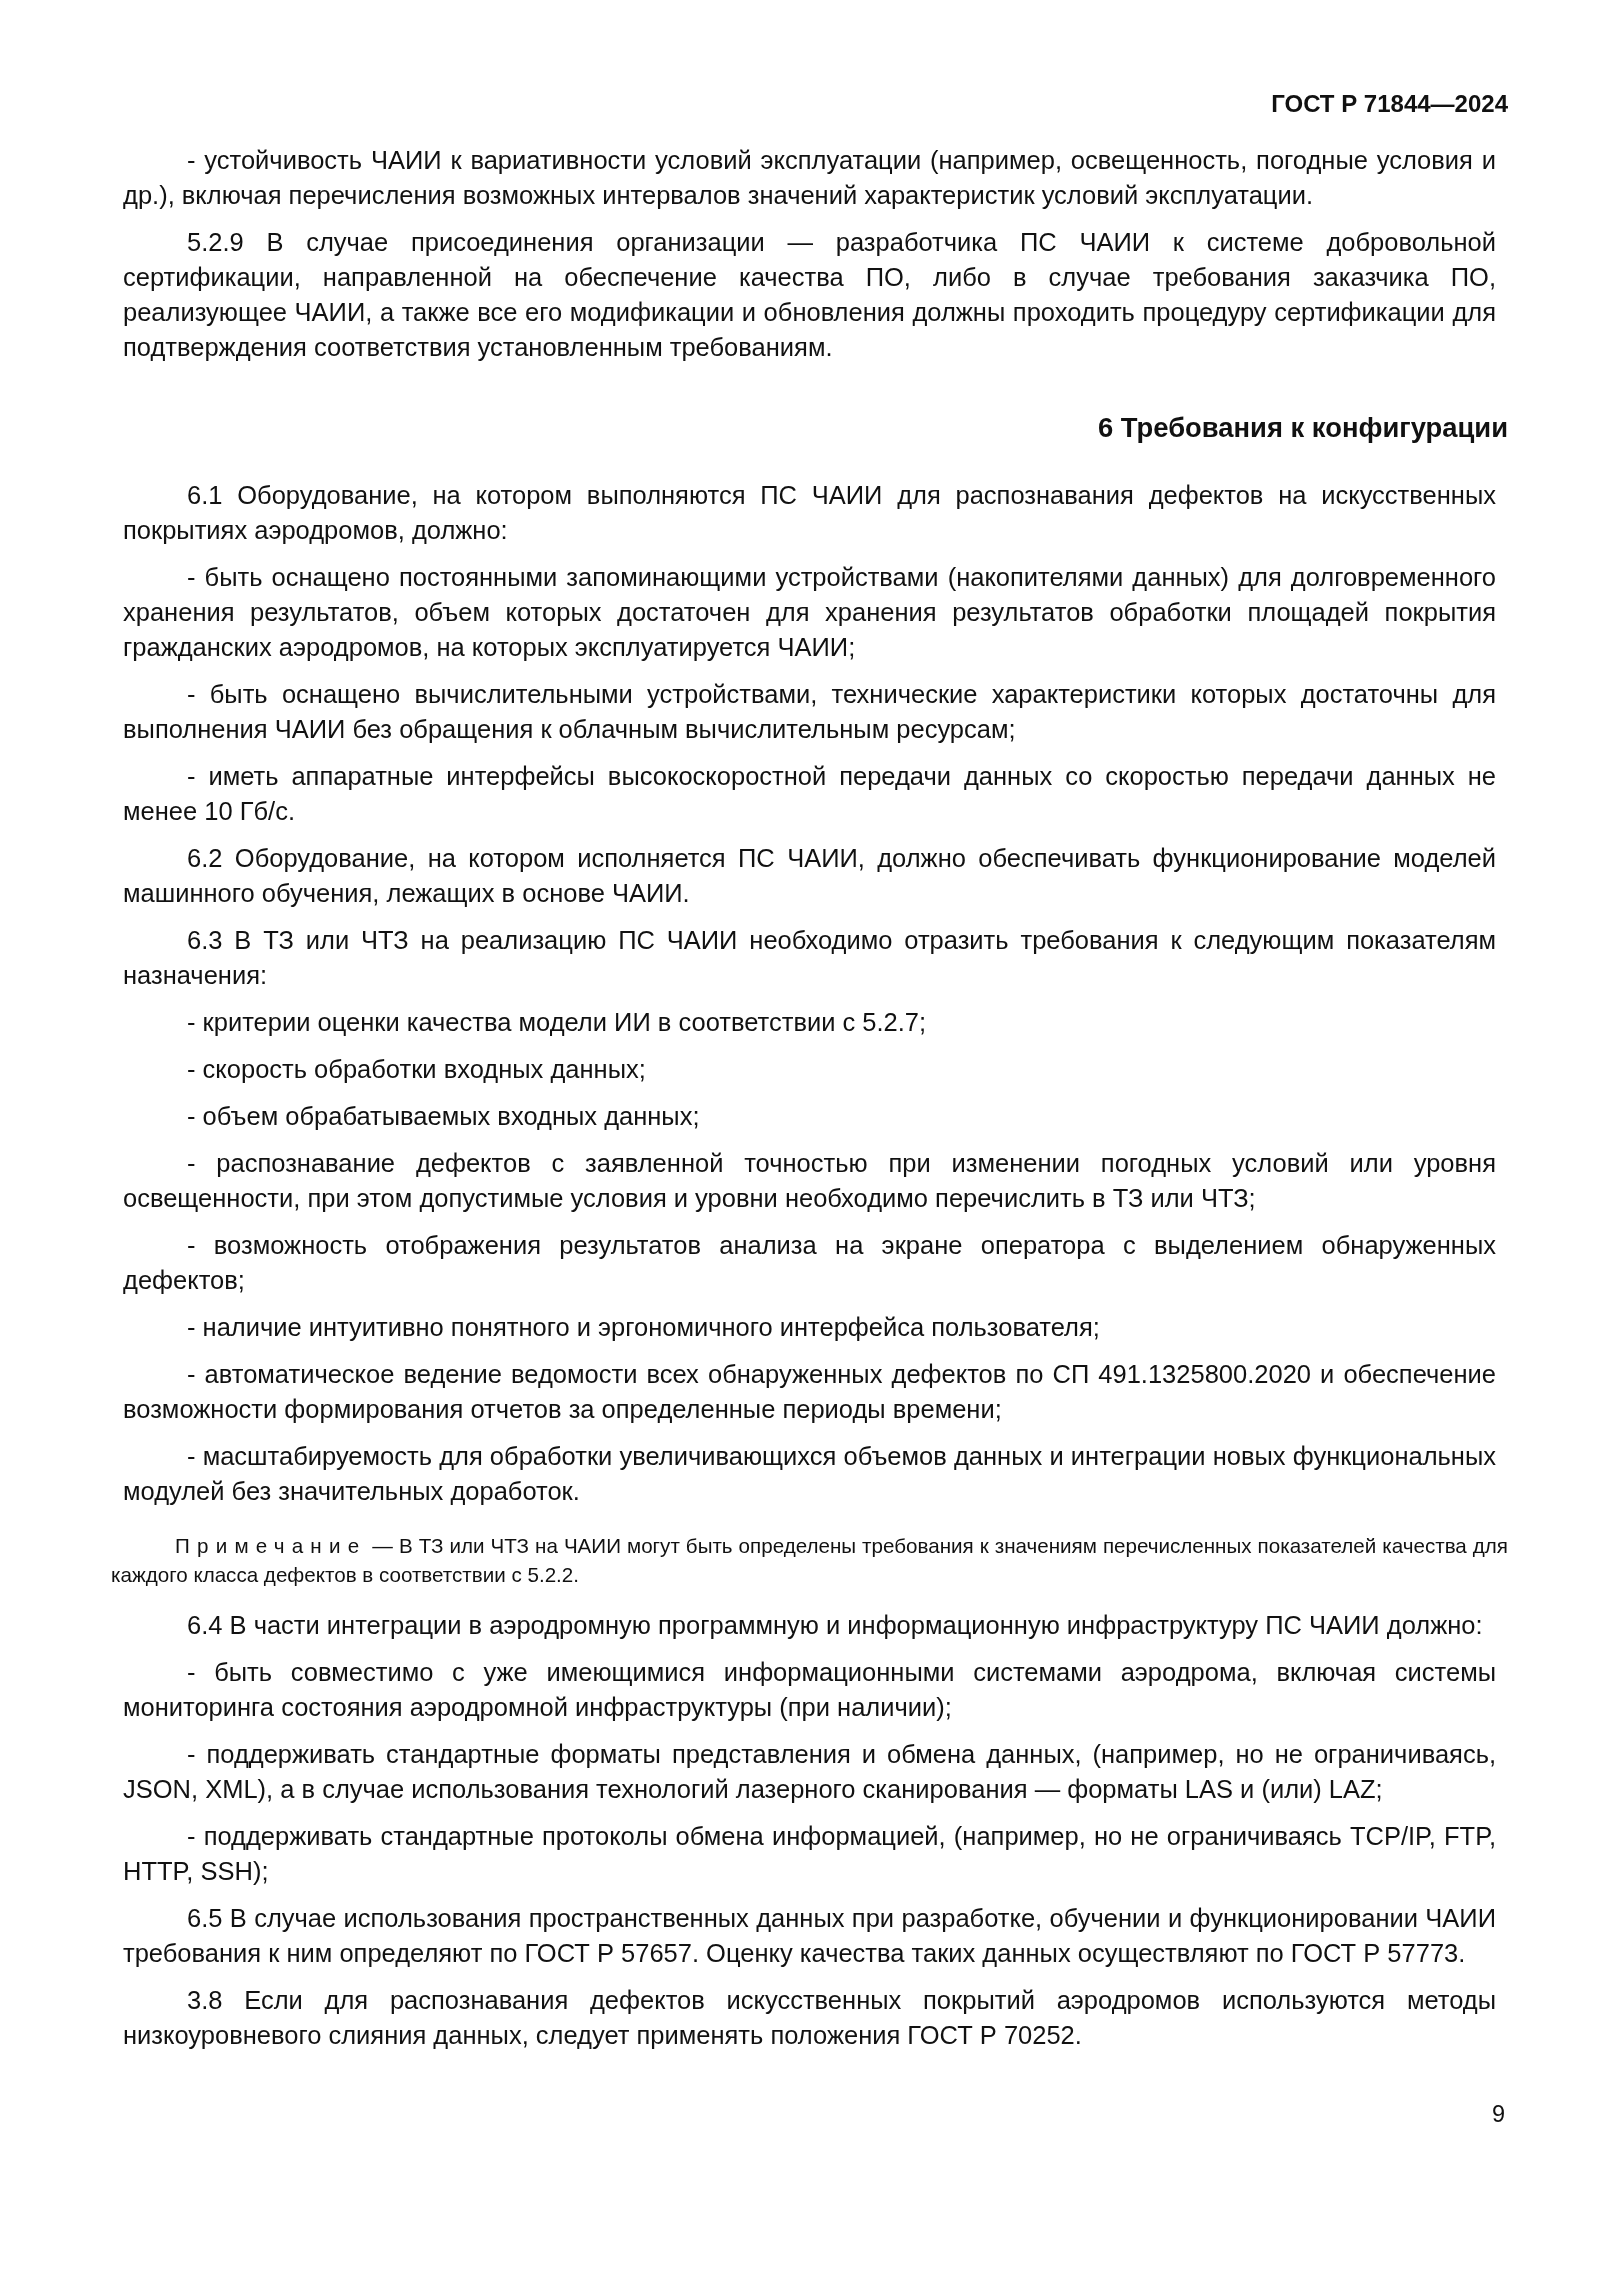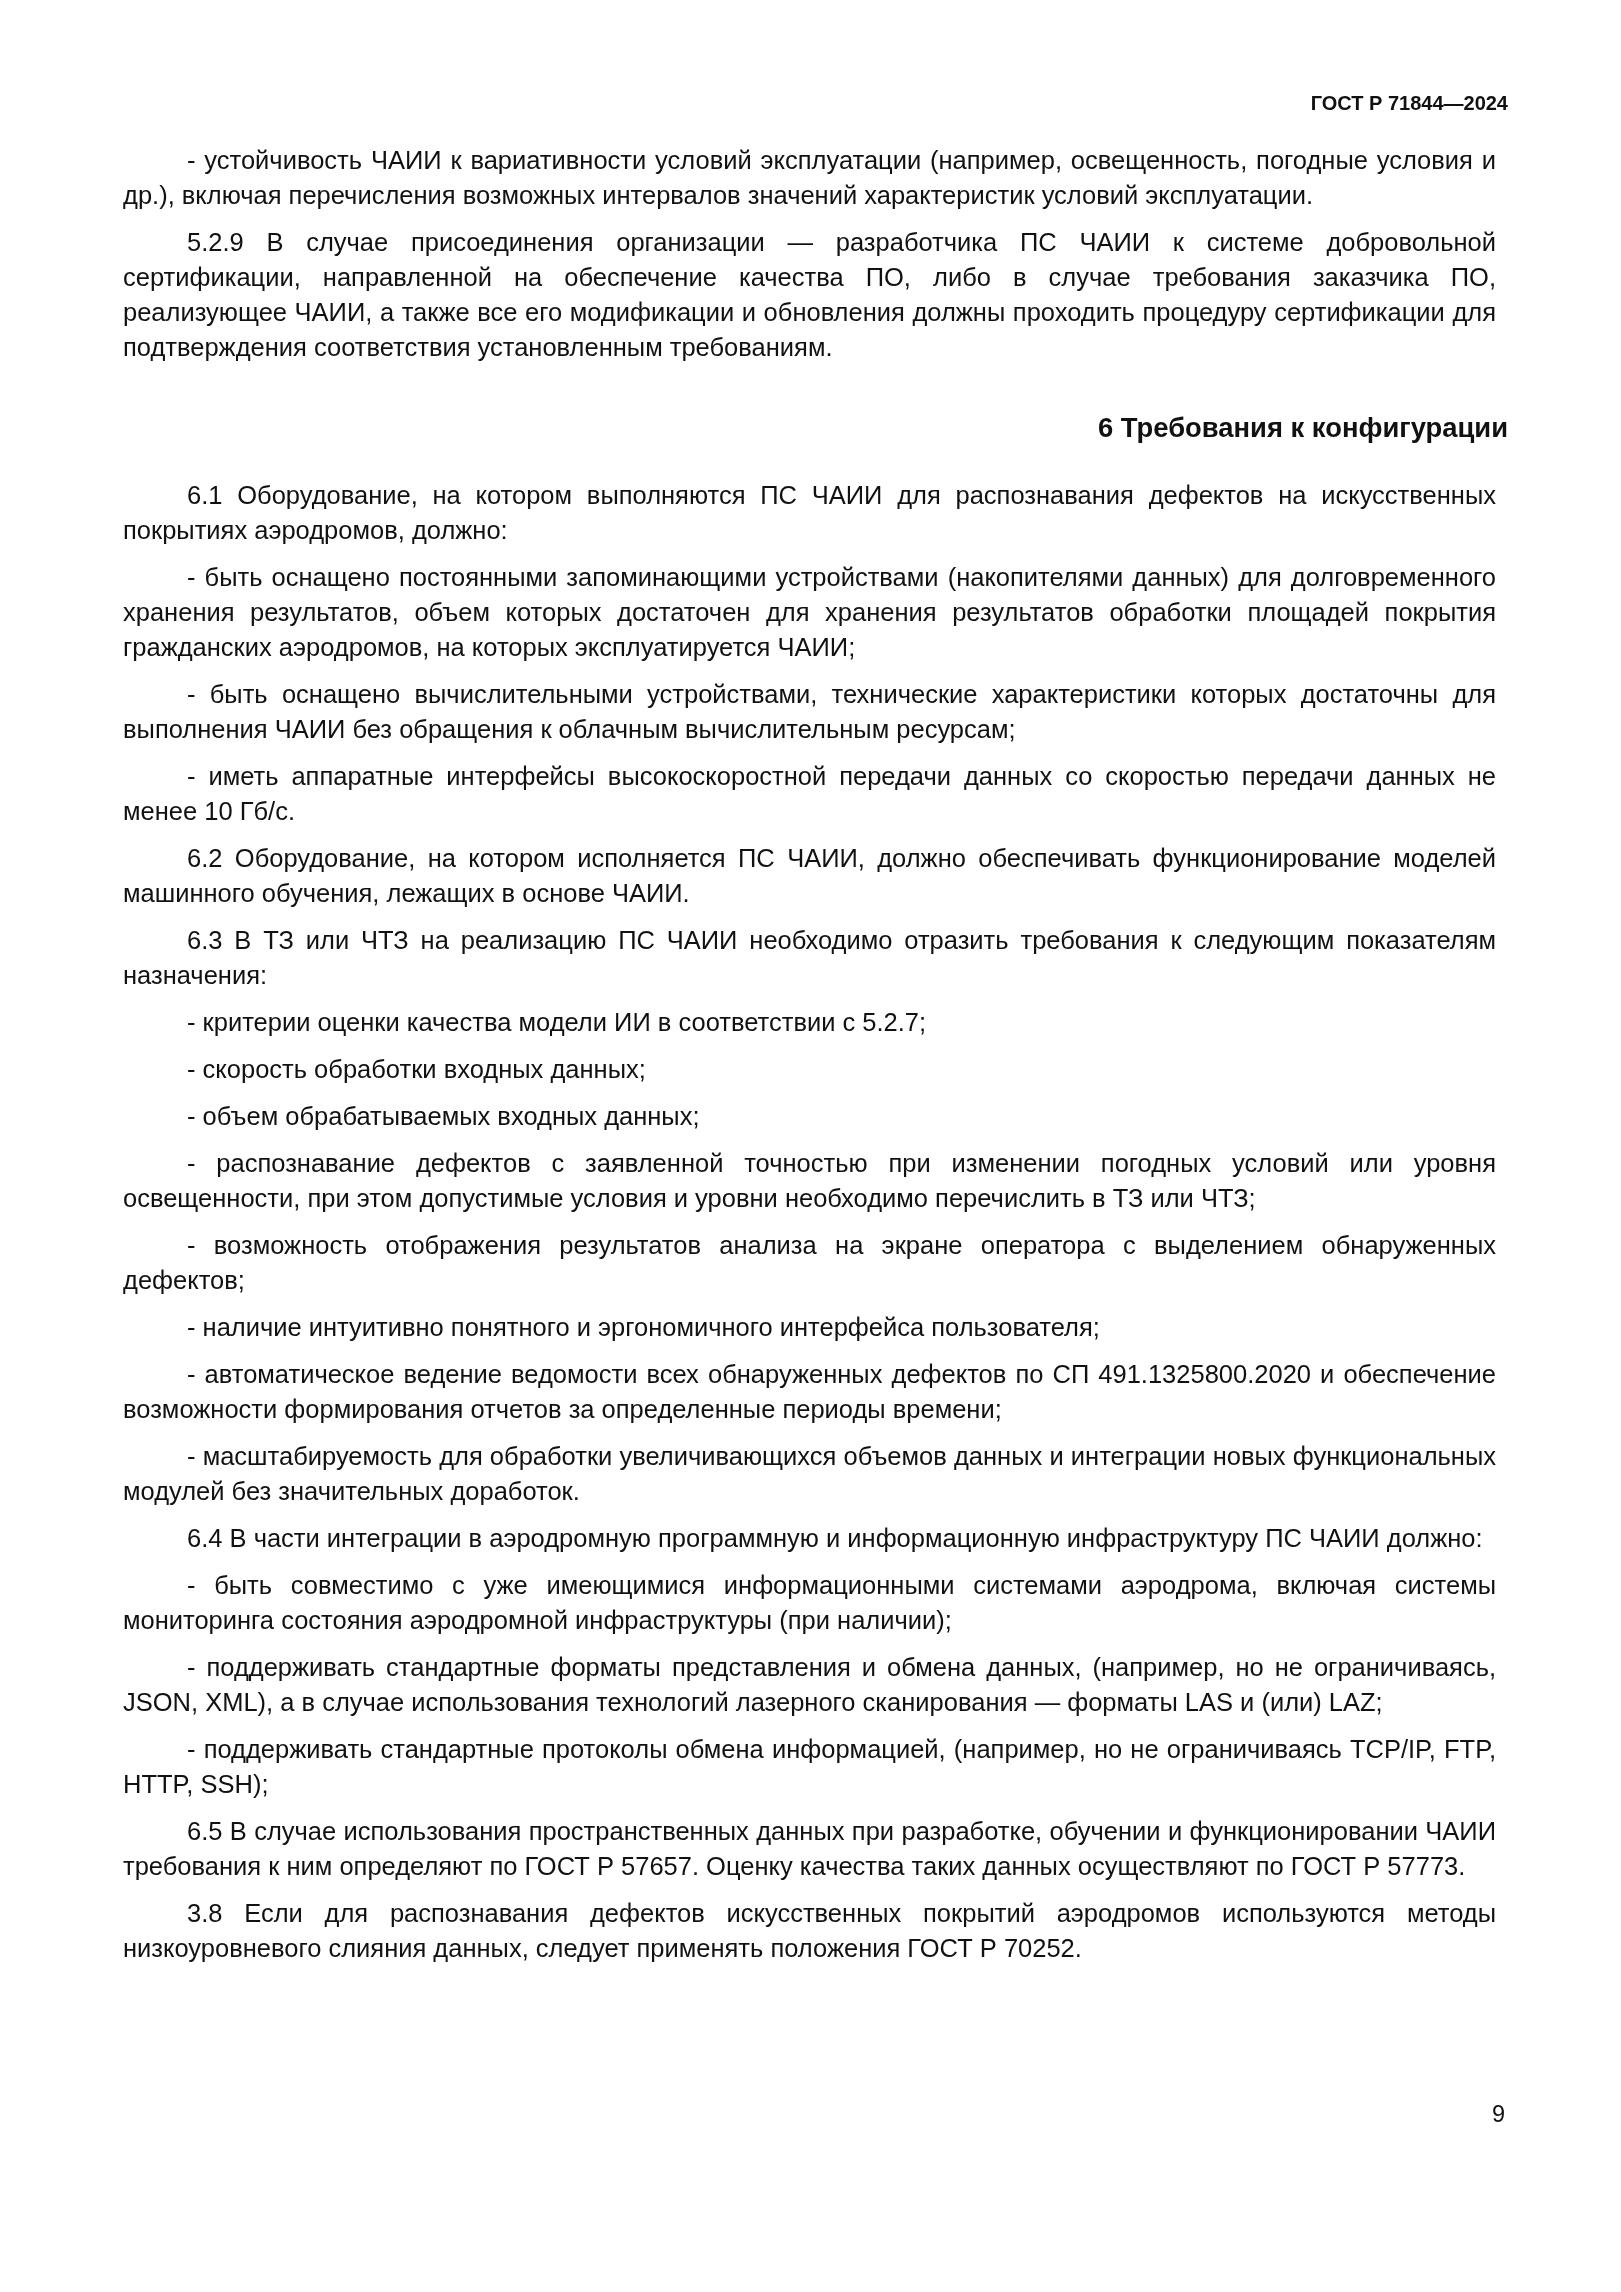--- a/index.html
+++ b/index.html
@@ -14,21 +14,21 @@
   }
   .page {
     position: absolute;
     inset: 0;
     padding: 90px 113px 0 111px;
     box-sizing: border-box;
   }
   .doc-header {
     text-align: right;
     font-weight: bold;
-    font-size: 20px;
+    font-size: 24px;
     line-height: 27.4px;
     margin-bottom: 25.5px;
   }
   .body-text {
     font-size: 25.5px;
     line-height: 35px;
   }
   .para {
     margin: 12px;
     text-indent: 64px;
@@ -79,20 +79,21 @@
     <p class="para">6.3 В ТЗ или ЧТЗ на реализацию ПС ЧАИИ необходимо отразить требования к следующим показателям назначения:</p>
     <p class="para">- критерии оценки качества модели ИИ в соответствии с 5.2.7;</p>
     <p class="para">- скорость обработки входных данных;</p>
     <p class="para">- объем обрабатываемых входных данных;</p>
     <p class="para">- распознавание дефектов с заявленной точностью при изменении погодных условий или уровня освещенности, при этом допустимые условия и уровни необходимо перечислить в ТЗ или ЧТЗ;</p>
     <p class="para">- возможность отображения результатов анализа на экране оператора с выделением обнаруженных дефектов;</p>
     <p class="para">- наличие интуитивно понятного и эргономичного интерфейса пользователя;</p>
     <p class="para">- автоматическое ведение ведомости всех обнаруженных дефектов по СП 491.1325800.2020 и обеспечение возможности формирования отчетов за определенные периоды времени;</p>
     <p class="para">- масштабируемость для обработки увеличивающихся объемов данных и интеграции новых функциональных модулей без значительных доработок.</p>
 
+    <p class="note"><span class="note-label">Примечание</span><span> — В ТЗ или ЧТЗ на ЧАИИ могут быть определены требования к значениям перечисленных показателей качества для каждого класса дефектов в соответствии с 5.2.2.</span></p>
 
     <p class="para">6.4 В части интеграции в аэродромную программную и информационную инфраструктуру ПС ЧАИИ должно:</p>
     <p class="para">- быть совместимо с уже имеющимися информационными системами аэродрома, включая системы мониторинга состояния аэродромной инфраструктуры (при наличии);</p>
     <p class="para">- поддерживать стандартные форматы представления и обмена данных, (например, но не ограничиваясь, JSON, XML), а в случае использования технологий лазерного сканирования — форматы LAS и (или) LAZ;</p>
     <p class="para">- поддерживать стандартные протоколы обмена информацией, (например, но не ограничиваясь TCP/IP, FTP, HTTP, SSH);</p>
     <p class="para">6.5 В случае использования пространственных данных при разработке, обучении и функционировании ЧАИИ требования к ним определяют по ГОСТ Р 57657. Оценку качества таких данных осуществляют по ГОСТ Р 57773.</p>
     <p class="para">3.8 Если для распознавания дефектов искусственных покрытий аэродромов используются методы низкоуровневого слияния данных, следует применять положения ГОСТ Р 70252.</p>
   </div>
 
   <div class="page-number">9</div>

